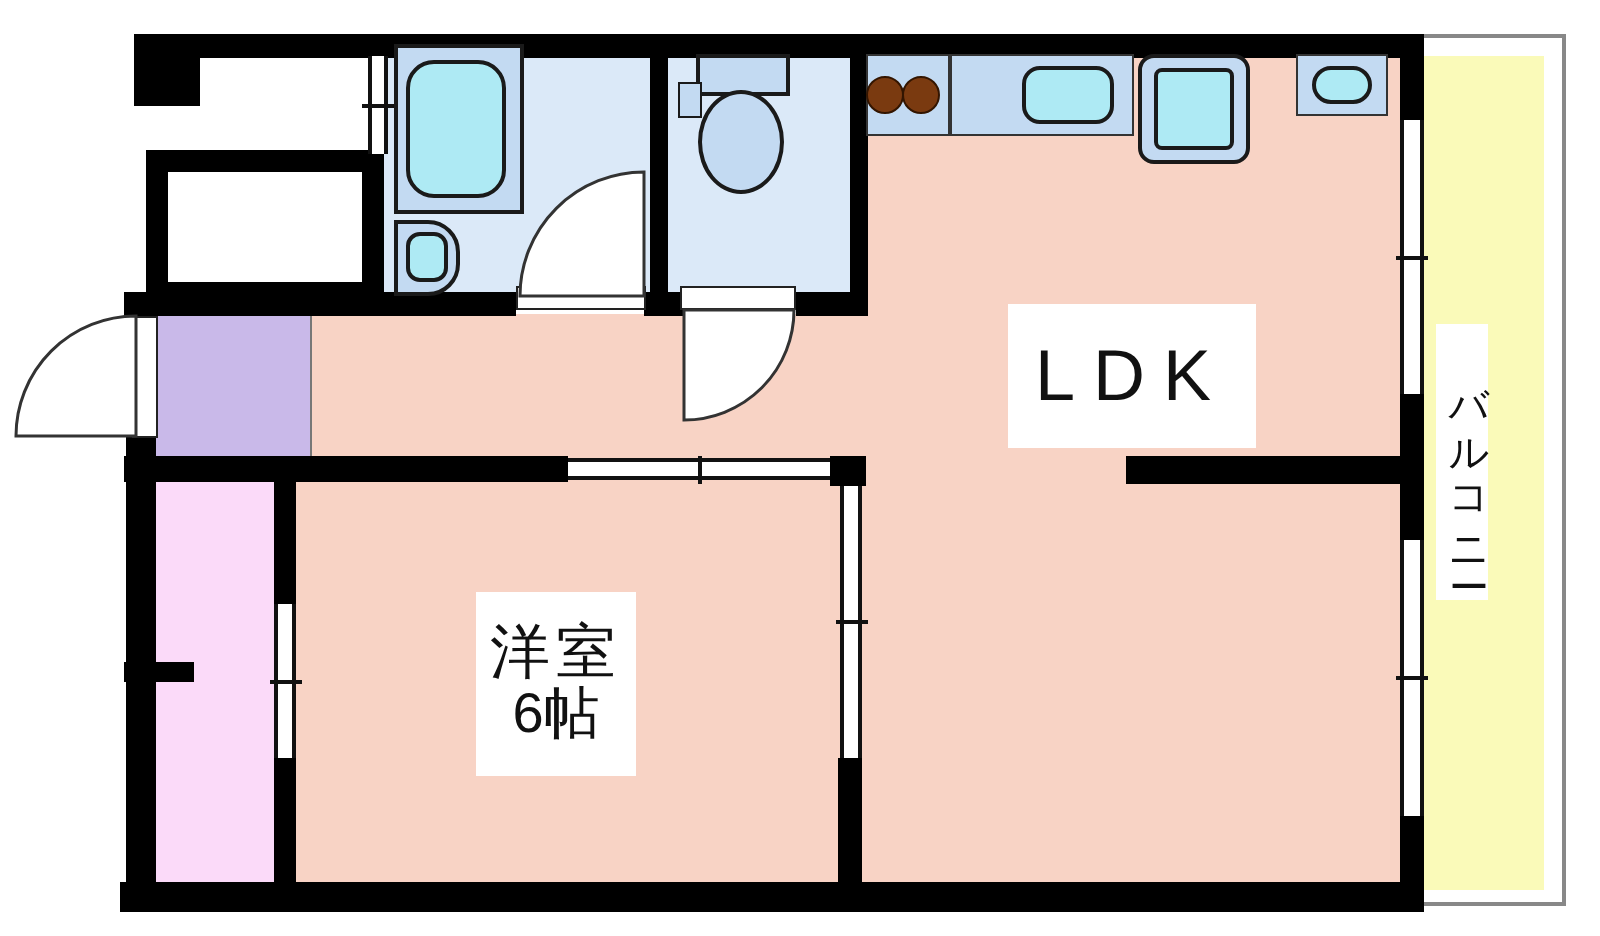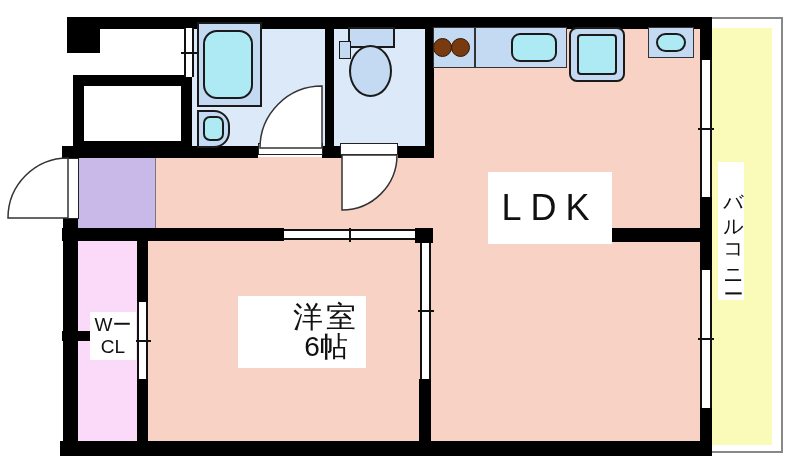--- a/index.html
+++ b/index.html
@@ -117,25 +117,21 @@
   <div class="fix" style="left:433px;top:27px;width:134px;height:41px;border-width:1.5px;border-color:#333;"></div>
   <div class="abs" style="left:474px;top:27px;width:2px;height:41px;background:#333;"></div>
   <div class="burner" style="left:433px;top:38px;"></div>
   <div class="burner" style="left:451px;top:38px;"></div>
   <div class="water" style="left:511px;top:33px;width:46px;height:29px;border-radius:9px;"></div>
   <div class="fix" style="left:569px;top:27px;width:56px;height:55px;border-radius:8px;"></div>
   <div class="water" style="left:577px;top:34px;width:40px;height:41px;border-radius:4px;"></div>
   <div class="fix" style="left:648px;top:27px;width:46px;height:31px;border-width:1.5px;border-color:#333;"></div>
   <div class="water" style="left:656px;top:33px;width:30px;height:19px;border-radius:10px;"></div>
 
-  <div class="lbl lbl-ldk" style="left:488px;top:152px;width:124px;height:72px;margin-top:20px;">
+  <div class="lbl lbl-ldk" style="left:504px;top:152px;width:124px;height:72px;">
     <div class="l1">LDK</div>
   </div>
-  <div class="lbl lbl-bed" style="left:238px;top:296px;width:80px;height:72px;padding-left:48px;">
+  <div class="lbl lbl-bed" style="left:238px;top:296px;width:80px;height:92px;">
     <div class="l1">洋室</div>
     <div class="l2">6帖</div>
-  </div>
-  <div class="lbl lbl-wcl" style="left:90px;top:312px;width:46px;height:48px;">
-    <div>Wー</div>
-    <div>CL</div>
   </div>
 
 </div>
 
 </body></html>

